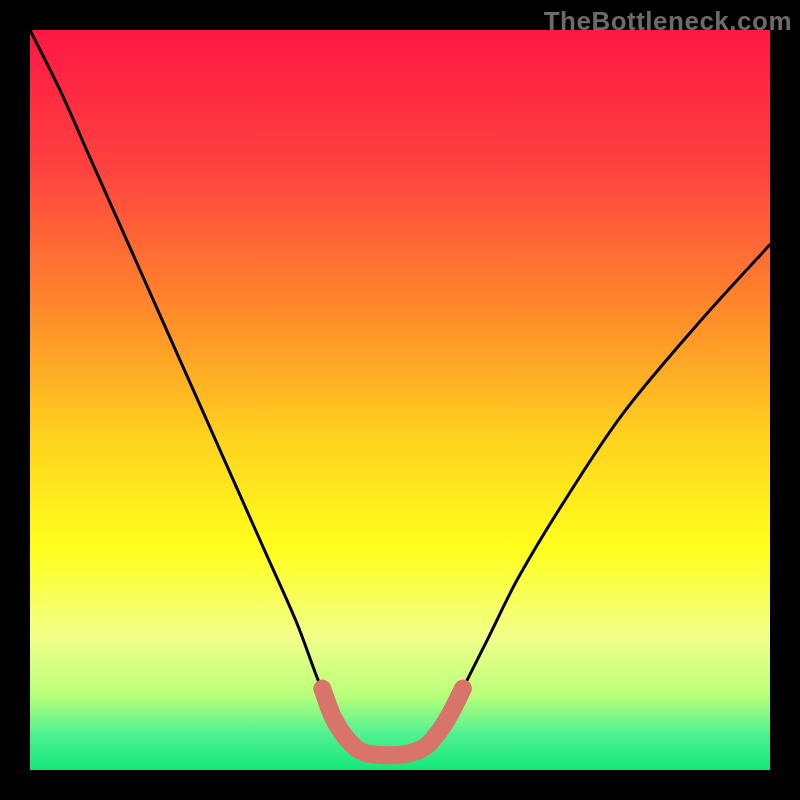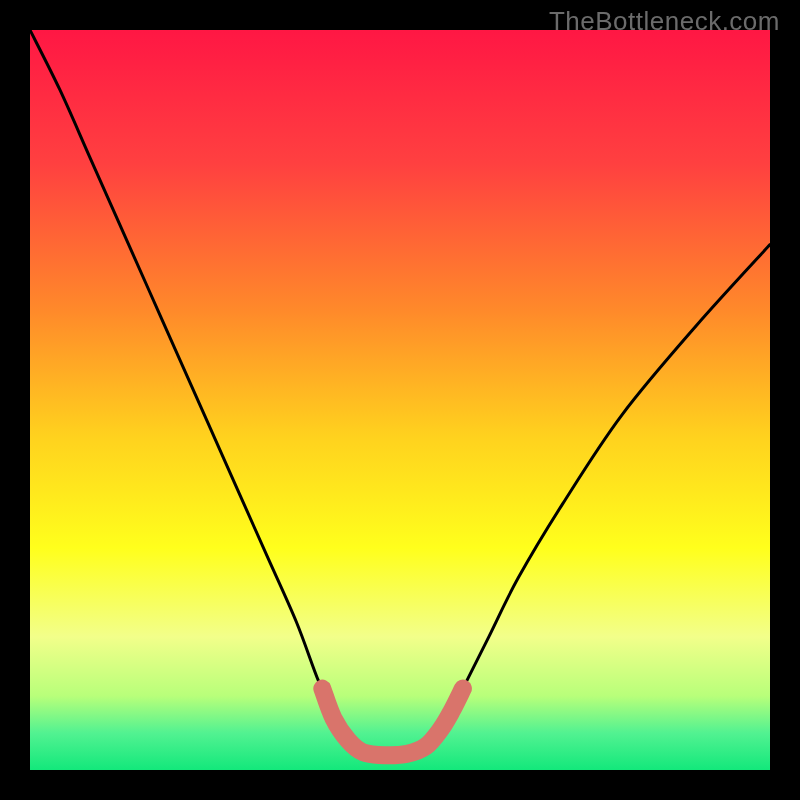--- a/index.html
+++ b/index.html
@@ -20,23 +20,23 @@
   .plot-area {
     position: absolute;
     left: 30px;
     top: 30px;
     width: 740px;
     height: 740px;
   }
   .watermark {
     position: absolute;
     top: 6px;
-    right: 20px;
+    right: 8px;
     font-size: 26px;
-    font-weight: 400;
+    font-weight: 700;
     color: #6b6b6b;
     letter-spacing: 0.5px;
   }
   svg {
     display: block;
   }
 </style>
 </head>
 <body>
 

